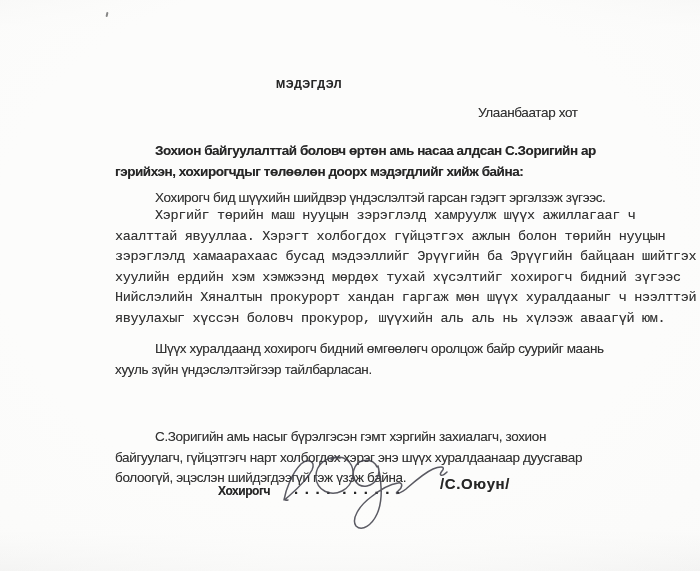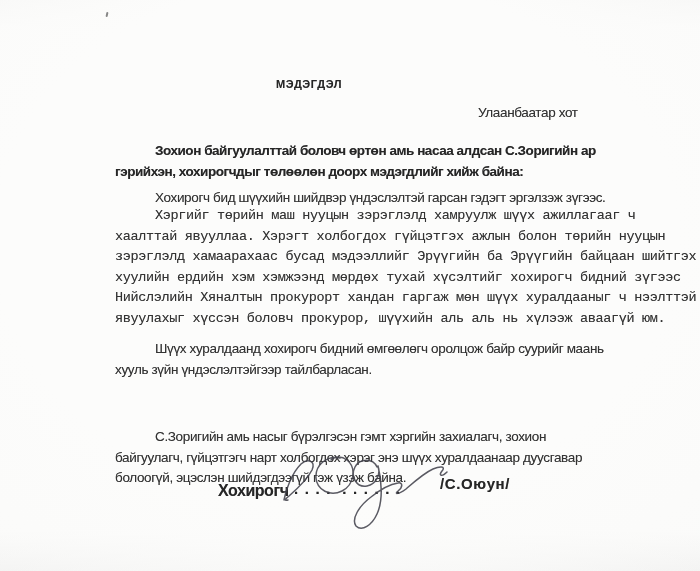--- a/index.html
+++ b/index.html
@@ -37,21 +37,21 @@
   }
   .para {
     text-indent: 40px;
   }
   .doc-title {
     font-size: 11px;
     font-weight: bold;
     letter-spacing: 0.6px;
     color: #262626;
   }
-  .sig-label { left: 218px; top: 481px; font-size: 16px; text-align: right; }
+  .sig-label { left: 218px; top: 481px; font-size: 12px; text-align: right; }
   .sig-dots  { left: 294px; top: 479px; font-size: 15px; letter-spacing: 1.2px; }
   .sig-name  { left: 412px; top: 474px; font-size: 15px; letter-spacing: 0.6px; margin-left: 28px; }
   .signature-svg {
     position: absolute;
     left: 0; top: 0;
     width: 700px; height: 571px;
     pointer-events: none;
   }
   .speck {
     position: absolute;

